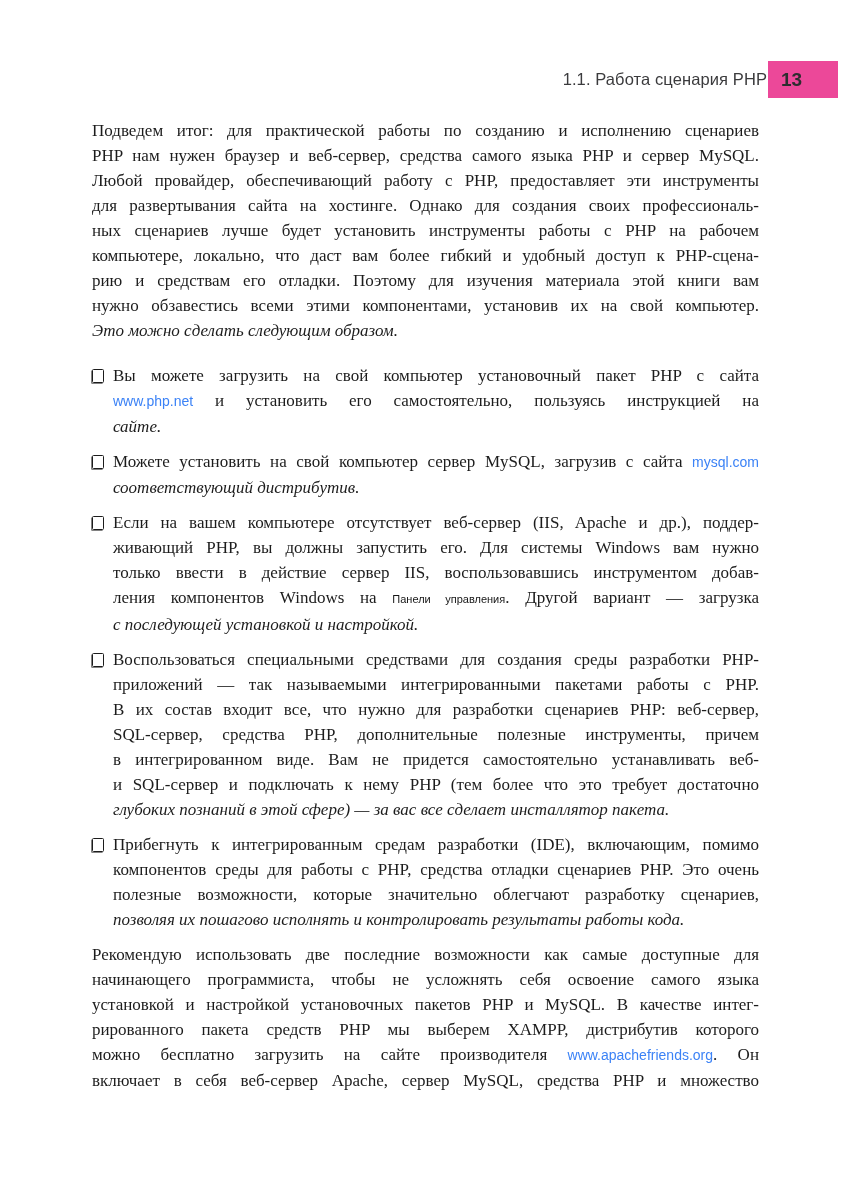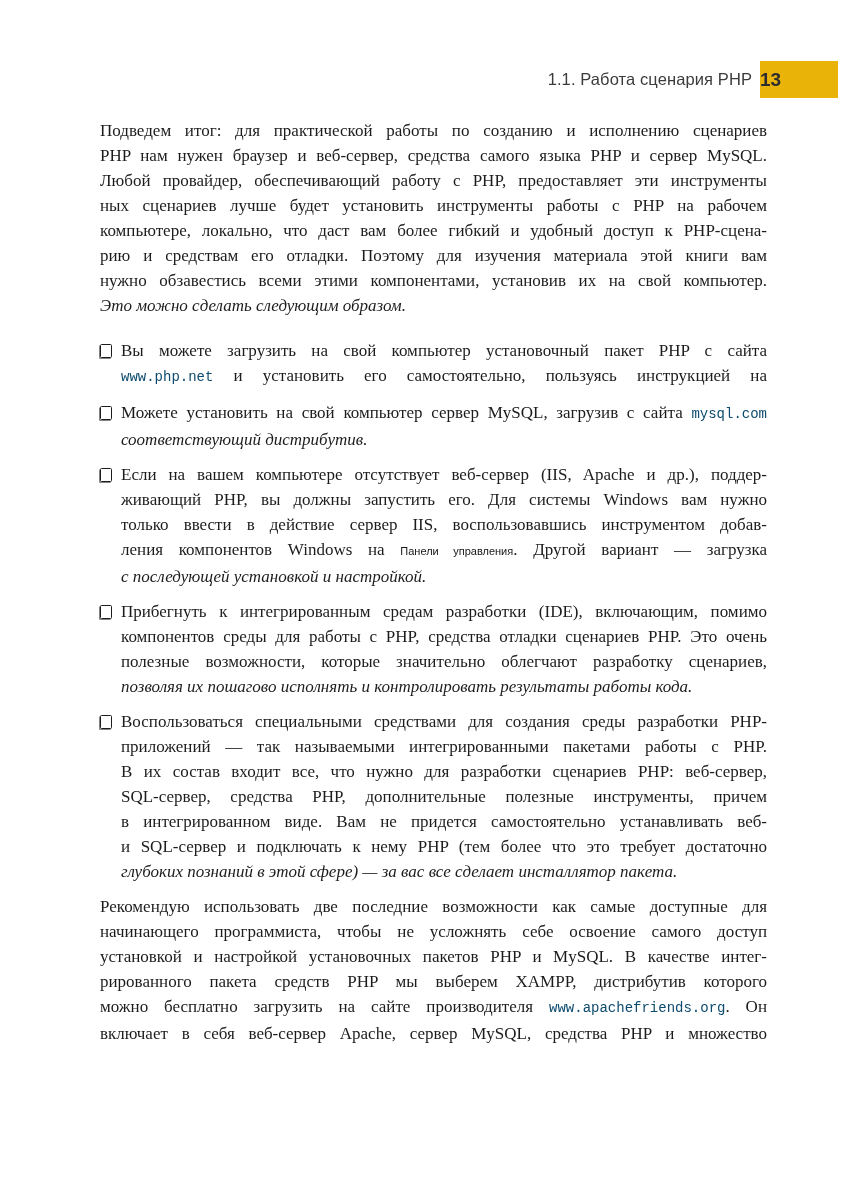--- a/index.html
+++ b/index.html
@@ -6,51 +6,51 @@
   .page {
     position:relative; width:841px; height:1200px; background:#ffffff;
     font-family:"Liberation Serif", serif; color:#1c1c1c; overflow:hidden;
   }
   .header {
     position:absolute; top:61px; left:86px; width:752px; height:37px;
     display:flex; justify-content:flex-end; align-items:center;
   }
   .header-title {
     font-family:"Liberation Sans", sans-serif; font-size:16.5px; color:#3b3b3d;
-    margin-right:8px; letter-spacing:0.1px;
+    margin-right:1px; letter-spacing:0.1px;
   }
   .page-num-box {
-    width:78px; height:37px; background:#eab308;
-    display:flex; align-items:center; box-sizing:border-box; 
+    width:70px; height:37px; background:#ec4899;
+    display:flex; align-items:center; box-sizing:border-box; padding-left:13px;
   }
   .page-num {
     font-family:"Liberation Sans", sans-serif; font-weight:bold;
     font-size:19px; color:#2d2d2f;
   }
   .content {
-    position:absolute; left:100px; top:118px; width:667px;
+    position:absolute; left:92px; top:118px; width:667px;
     font-size:17px; line-height:25px;
   }
   .block { margin:0 0 10px 0; }
   .block.paragraph.intro { margin-bottom:20px; }
   .block.paragraph.closing { margin-bottom:16px; }
   .block.bullet { display:flex; }
   .marker {
     flex:0 0 21px; width:21px; position:relative;
   }
   .marker .sq {
     display:inline-block; width:10px; height:12px; margin-top:6px;
     border:1.7px solid #1c1c1c; border-radius:1.5px;
     box-shadow:-1px 1px 0 rgba(28,28,28,0.55);
   }
   .lines { flex:1 1 auto; min-width:0; }
   .line { text-align:justify; text-align-last:justify; }
   .line.last { text-align-last:left;font-style:italic; }
   .code {
-    font-family:Liberation Mono, monospace; font-size:14px; color:#0c4a6e;
+    font-family:Liberation Sans, sans-serif; font-size:14px; color:#3b82f6;
   }
   .ui {
     font-family:"Liberation Sans", sans-serif; font-size:11px; color:#161616;
   }
 </style>
 </head>
 <body>
 
 <div class="page">
   <div class="header">
@@ -58,32 +58,34 @@
     <span class="page-num-box">
       <span class="page-num">13</span>
     </span>
   </div>
   <div class="content" id="content">
       <div class="block paragraph intro">
         <div class="lines">
           <div class="line"><span>Подведем итог: для практической работы по созданию и исполнению сценариев</span></div>
           <div class="line"><span>PHP нам нужен браузер и веб-сервер, средства самого языка PHP и сервер MySQL.</span></div>
           <div class="line"><span>Любой провайдер, обеспечивающий работу с PHP, предоставляет эти инструменты</span></div>
+          <div class="line"><span>для развертывания сайта на хостинге. Однако для создания своих профессиональ-</span></div>
           <div class="line"><span>ных сценариев лучше будет установить инструменты работы с PHP на рабочем</span></div>
           <div class="line"><span>компьютере, локально, что даст вам более гибкий и удобный доступ к PHP-сцена-</span></div>
           <div class="line"><span>рию и средствам его отладки. Поэтому для изучения материала этой книги вам</span></div>
           <div class="line"><span>нужно обзавестись всеми этими компонентами, установив их на свой компьютер.</span></div>
           <div class="line last"><span>Это можно сделать следующим образом.</span></div>
         </div>
       </div>
       <div class="block bullet">
         <span class="marker"><span class="sq"></span></span>
         <div class="lines">
           <div class="line"><span>Вы можете загрузить на свой компьютер установочный пакет PHP с сайта</span></div>
           <div class="line"><span class="code">www.php.net</span><span> и установить его самостоятельно, пользуясь инструкцией на</span></div>
+          <div class="line last"><span>сайте.</span></div>
         </div>
       </div>
       <div class="block bullet">
         <span class="marker"><span class="sq"></span></span>
         <div class="lines">
           <div class="line"><span>Можете установить на свой компьютер сервер MySQL, загрузив с сайта </span><span class="code">mysql.com</span></div>
           <div class="line last"><span>соответствующий дистрибутив.</span></div>
         </div>
       </div>
       <div class="block bullet">
@@ -92,42 +94,42 @@
           <div class="line"><span>Если на вашем компьютере отсутствует веб-сервер (IIS, Apache и др.), поддер-</span></div>
           <div class="line"><span>живающий PHP, вы должны запустить его. Для системы Windows вам нужно</span></div>
           <div class="line"><span>только ввести в действие сервер IIS, воспользовавшись инструментом добав-</span></div>
           <div class="line"><span>ления компонентов Windows на </span><span class="ui">Панели управления</span><span>. Другой вариант — загрузка</span></div>
           <div class="line last"><span>с последующей установкой и настройкой.</span></div>
         </div>
       </div>
       <div class="block bullet">
         <span class="marker"><span class="sq"></span></span>
         <div class="lines">
-          <div class="line"><span>Прибегнуть к интегрированным средам разработки (IDE), включающим, помимо</span></div>
-          <div class="line"><span>компонентов среды для работы с PHP, средства отладки сценариев PHP. Это очень</span></div>
-          <div class="line"><span>полезные возможности, которые значительно облегчают разработку сценариев,</span></div>
-          <div class="line last"><span>позволяя их пошагово исполнять и контролировать результаты работы кода.</span></div>
-        </div>
-      </div>
-      <div class="block bullet">
-        <span class="marker"><span class="sq"></span></span>
-        <div class="lines">
           <div class="line"><span>Воспользоваться специальными средствами для создания среды разработки PHP-</span></div>
           <div class="line"><span>приложений — так называемыми интегрированными пакетами работы с PHP.</span></div>
           <div class="line"><span>В их состав входит все, что нужно для разработки сценариев PHP: веб-сервер,</span></div>
           <div class="line"><span>SQL-сервер, средства PHP, дополнительные полезные инструменты, причем</span></div>
           <div class="line"><span>в интегрированном виде. Вам не придется самостоятельно устанавливать веб-</span></div>
           <div class="line"><span>и SQL-сервер и подключать к нему PHP (тем более что это требует достаточно</span></div>
           <div class="line last"><span>глубоких познаний в этой сфере) — за вас все сделает инсталлятор пакета.</span></div>
         </div>
       </div>
+      <div class="block bullet">
+        <span class="marker"><span class="sq"></span></span>
+        <div class="lines">
+          <div class="line"><span>Прибегнуть к интегрированным средам разработки (IDE), включающим, помимо</span></div>
+          <div class="line"><span>компонентов среды для работы с PHP, средства отладки сценариев PHP. Это очень</span></div>
+          <div class="line"><span>полезные возможности, которые значительно облегчают разработку сценариев,</span></div>
+          <div class="line last"><span>позволяя их пошагово исполнять и контролировать результаты работы кода.</span></div>
+        </div>
+      </div>
       <div class="block paragraph closing">
         <div class="lines">
           <div class="line"><span>Рекомендую использовать две последние возможности как самые доступные для</span></div>
-          <div class="line"><span>начинающего программиста, чтобы не усложнять себе освоение самого доступ</span></div>
+          <div class="line"><span>начинающего программиста, чтобы не усложнять себя освоение самого языка</span></div>
           <div class="line"><span>установкой и настройкой установочных пакетов PHP и MySQL. В качестве интег-</span></div>
           <div class="line"><span>рированного пакета средств PHP мы выберем XAMPP, дистрибутив которого</span></div>
           <div class="line"><span>можно бесплатно загрузить на сайте производителя </span><span class="code">www.apachefriends.org</span><span>. Он</span></div>
           <div class="line"><span>включает в себя веб-сервер Apache, сервер MySQL, средства PHP и множество</span></div>
         </div>
       </div>
     </div>
 </div>
 
 </body></html>

